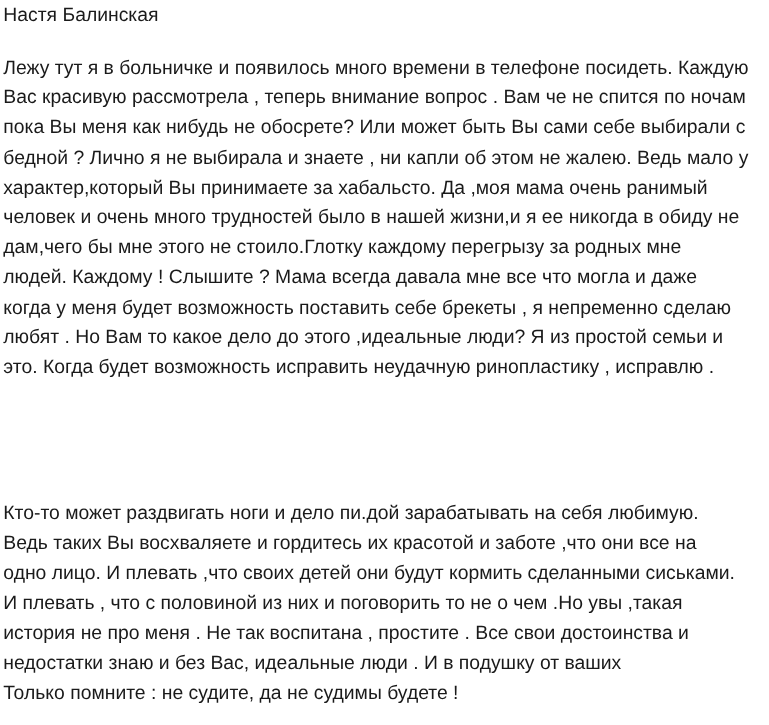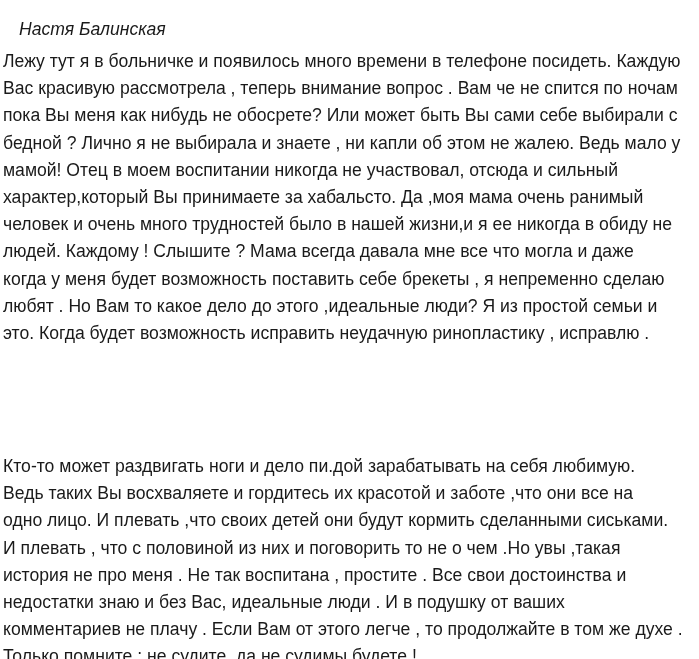--- a/index.html
+++ b/index.html
@@ -17,25 +17,24 @@
       font-size: 17.6px;
       line-height: 27.2px;
     }
     .post {
       position: absolute;
       left: 3px;
       top: 0;
       width: 694px;
     }
     .author {
-      margin: 16px;
+      margin: 0;
       height: 27px;
       line-height: 27px;
       white-space: nowrap;
-      font-style: italic;
     }
     .para {
       margin: 0;
     }
     .para .line {
       display: block;
       white-space: nowrap;
     }
     #p1 { position: absolute; top: 48px; left: 0; }
     #p2 { position: absolute; top: 453px; left: 0; }
@@ -44,32 +43,31 @@
 <body>
 
 <article class="post">
   <p class="author">Настя Балинская</p>
 
   <div class="para" id="p1">
     <span class="line">Лежу тут я в больничке и появилось много времени в телефоне посидеть. Каждую</span>
     <span class="line">Вас красивую рассмотрела , теперь внимание вопрос . Вам че не спится по ночам</span>
     <span class="line">пока Вы меня как нибудь не обосрете? Или может быть Вы сами себе выбирали с</span>
     <span class="line">бедной ? Лично я не выбирала и знаете , ни капли об этом не жалею. Ведь мало у</span>
-    <span class="line">мамой! Отец в моем воспитании никогда не участвовал, отсюда и сильный</span>
     <span class="line">характер,который Вы принимаете за хабальсто. Да ,моя мама очень ранимый</span>
     <span class="line">человек и очень много трудностей было в нашей жизни,и я ее никогда в обиду не</span>
+    <span class="line">дам,чего бы мне этого не стоило.Глотку каждому перегрызу за родных мне</span>
     <span class="line">людей. Каждому ! Слышите ? Мама всегда давала мне все что могла и даже</span>
     <span class="line">когда у меня будет возможность поставить себе брекеты , я непременно сделаю</span>
     <span class="line">любят . Но Вам то какое дело до этого ,идеальные люди? Я из простой семьи и</span>
     <span class="line">это. Когда будет возможность исправить неудачную ринопластику , исправлю .</span>
   </div>
 
   <div class="para" id="p2">
     <span class="line">Кто-то может раздвигать ноги и дело пи.дой зарабатывать на себя любимую.</span>
     <span class="line">Ведь таких Вы восхваляете и гордитесь их красотой и заботе ,что они все на</span>
     <span class="line">одно лицо. И плевать ,что своих детей они будут кормить сделанными сиськами.</span>
     <span class="line">И плевать , что с половиной из них и поговорить то не о чем .Но увы ,такая</span>
     <span class="line">история не про меня . Не так воспитана , простите . Все свои достоинства и</span>
     <span class="line">недостатки знаю и без Вас, идеальные люди . И в подушку от ваших</span>
-    <span class="line">комментариев не плачу . Если Вам от этого легче , то продолжайте в том же духе .</span>
     <span class="line">Только помните : не судите, да не судимы будете !</span>
   </div>
 </article>
 
 </body></html>

